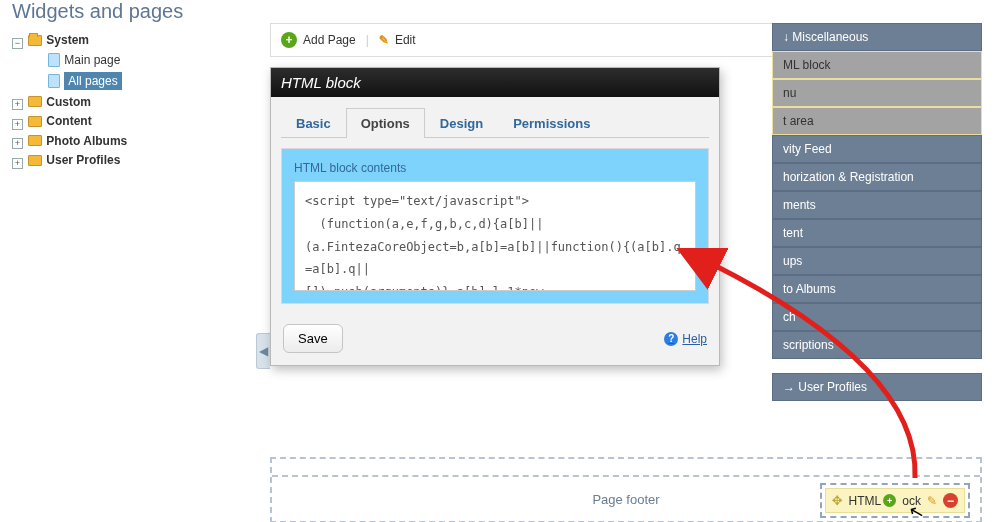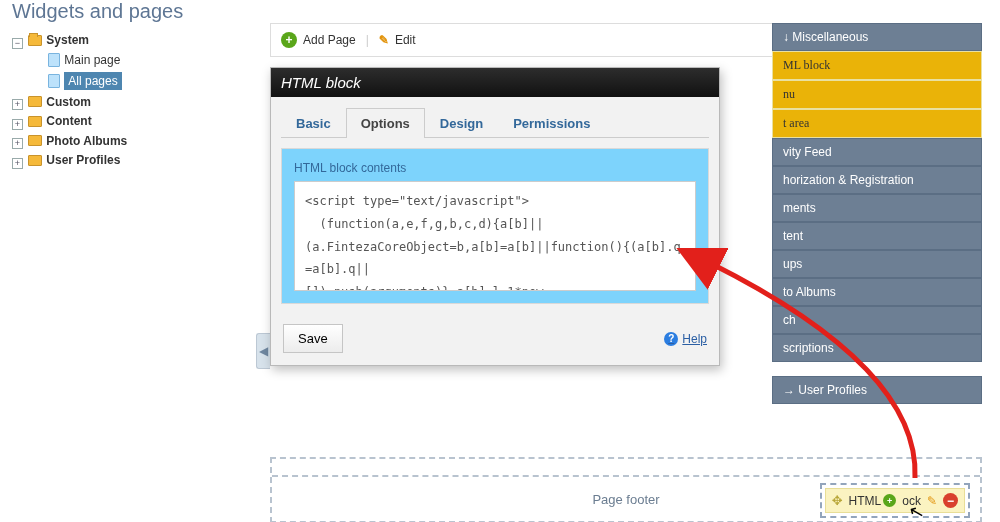--- a/index.html
+++ b/index.html
@@ -34,37 +34,37 @@
   .toolbar-left span.txt { color:#333; }
   .toolbar-sep { color:#ccc; margin:0 4px; }
   .toolbar-right { display:flex; align-items:center; gap:6px; color:#333; }
   .select { display:inline-flex; align-items:center; border:1px solid #bbb; padding:2px 6px; background:#f4f4f4; cursor:pointer; gap:6px; }
   .chev { font-size:10px; color:#555; }
 
   
   .right-panels { position:absolute; top:0; right:18px; width:210px; }
   .panel-hdr { background:#6d7f94; color:#fff; padding:6px 10px; font-size:12px; border:1px solid #5b6e84; }
   .panel-item, .panel-item-y { border:1px solid #e3dfc6; padding:6px 10px; font-size:12px; cursor:pointer; }
-  .panel-item-y { background:#eab308; border-color:#e9e0a0;font-family:Liberation Serif, serif; }
+  .panel-item-y { background:#a3a3a3; border-color:#e9e0a0; }
   .panel-item { background:#6d7f94; color:#fff; border-color:#5b6e84; }
   .right-panels > div { margin-bottom:0; }
   .panel-gap { height:14px; }
 
   
   .dialog { position:absolute; top:44px; left:0; width:450px; border:1px solid #b9b9b9; background:#f2f2f2; box-shadow: 2px 4px 10px rgba(0,0,0,.25); z-index:5; }
   .dialog-title { background: linear-gradient(#2d2d2d,#111); color:#fff; padding:6px 10px; font-style:italic; font-size:15px; }
   .tabs { display:flex; border-bottom:1px solid #ccc; margin:10px 10px 0 10px; }
   .tab { padding:7px 14px; color:#33689a; cursor:pointer; font-size:13px; border:1px solid transparent; border-bottom:none; position:relative; top:1px;font-weight:bold; }
   .tab.active { background:#f2f2f2; border-color:#ccc; color:#444; }
   .dialog-body { margin:10px; border:1px solid #d9d9d9; background:#7dd3fc; padding:12px; }
   .field-label { color:#33689a; font-size:12px; margin-bottom:6px; }
   .textarea { background:#fff; border:1px solid #ccc; padding:8px 10px; height:110px; overflow:auto; font-family: Consolas, Menlo, monospace; font-size:12px; color:#555; line-height:1.9; position:relative; white-space:pre-wrap; word-break:break-all; }
   .textarea::-webkit-scrollbar { width:14px; }
   .dialog-footer { display:flex; align-items:center; justify-content:space-between; padding:10px 12px 12px 12px; }
-  .btn { border:1px solid #c5c5c5; background:linear-gradient(#fff,#ececec); padding:6px 14px; border-radius:0; cursor:pointer; font-size:13px; }
+  .btn { border:1px solid #c5c5c5; background:linear-gradient(#fff,#ececec); padding:6px 14px; border-radius:6px; cursor:pointer; font-size:13px; }
   .help { display:flex; align-items:center; gap:4px; color:#2b5fa4; text-decoration:underline; cursor:pointer; }
   .help-ico { display:inline-flex; width:14px; height:14px; border-radius:50%; background:#2b7de0; color:#fff; align-items:center; justify-content:center; font-size:10px; font-weight:bold; }
 
   .left-arrow-tab { position:absolute; left:-14px; top:310px; width:14px; height:36px; background:#d7e2eb; border:1px solid #bcc8d4; border-right:none; border-radius:3px 0 0 3px; display:flex; align-items:center; justify-content:center; color:#6f87a0; font-size:12px; cursor:pointer; }
 
   
   .dropzone { margin-top:400px; border:2px dashed #b8c3cf; padding:0; background:#fff; }
   .dz-row { border-bottom:2px dashed #b8c3cf; min-height:18px; }
   .dz-footer { display:flex; align-items:center; justify-content:center; height:44px; position:relative; }
   .dz-footer-label { color:#6b7d91; font-size:13px; }

